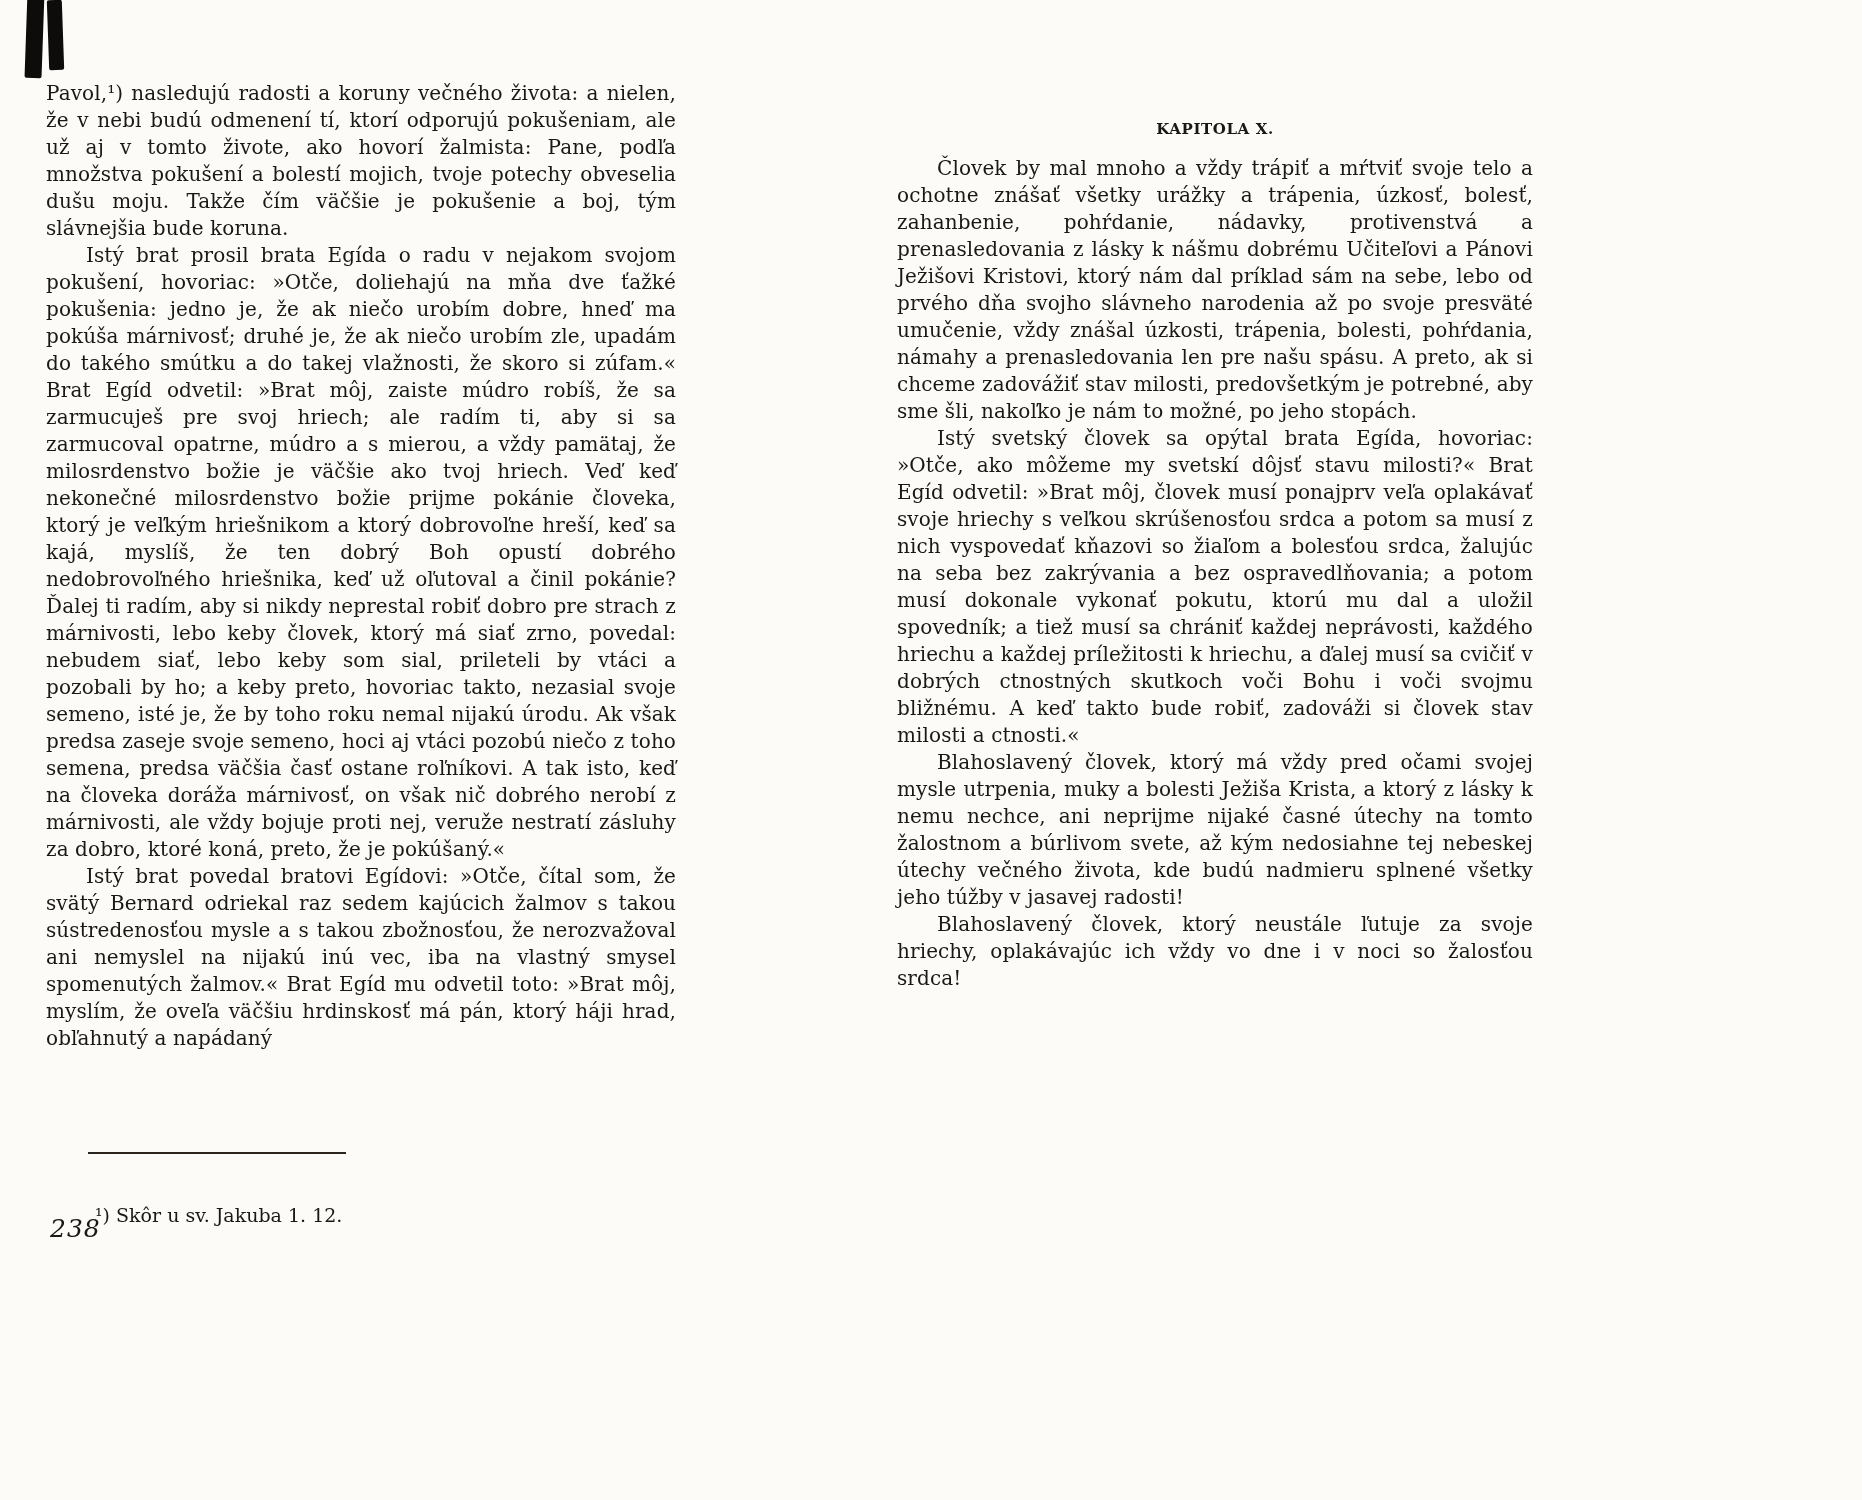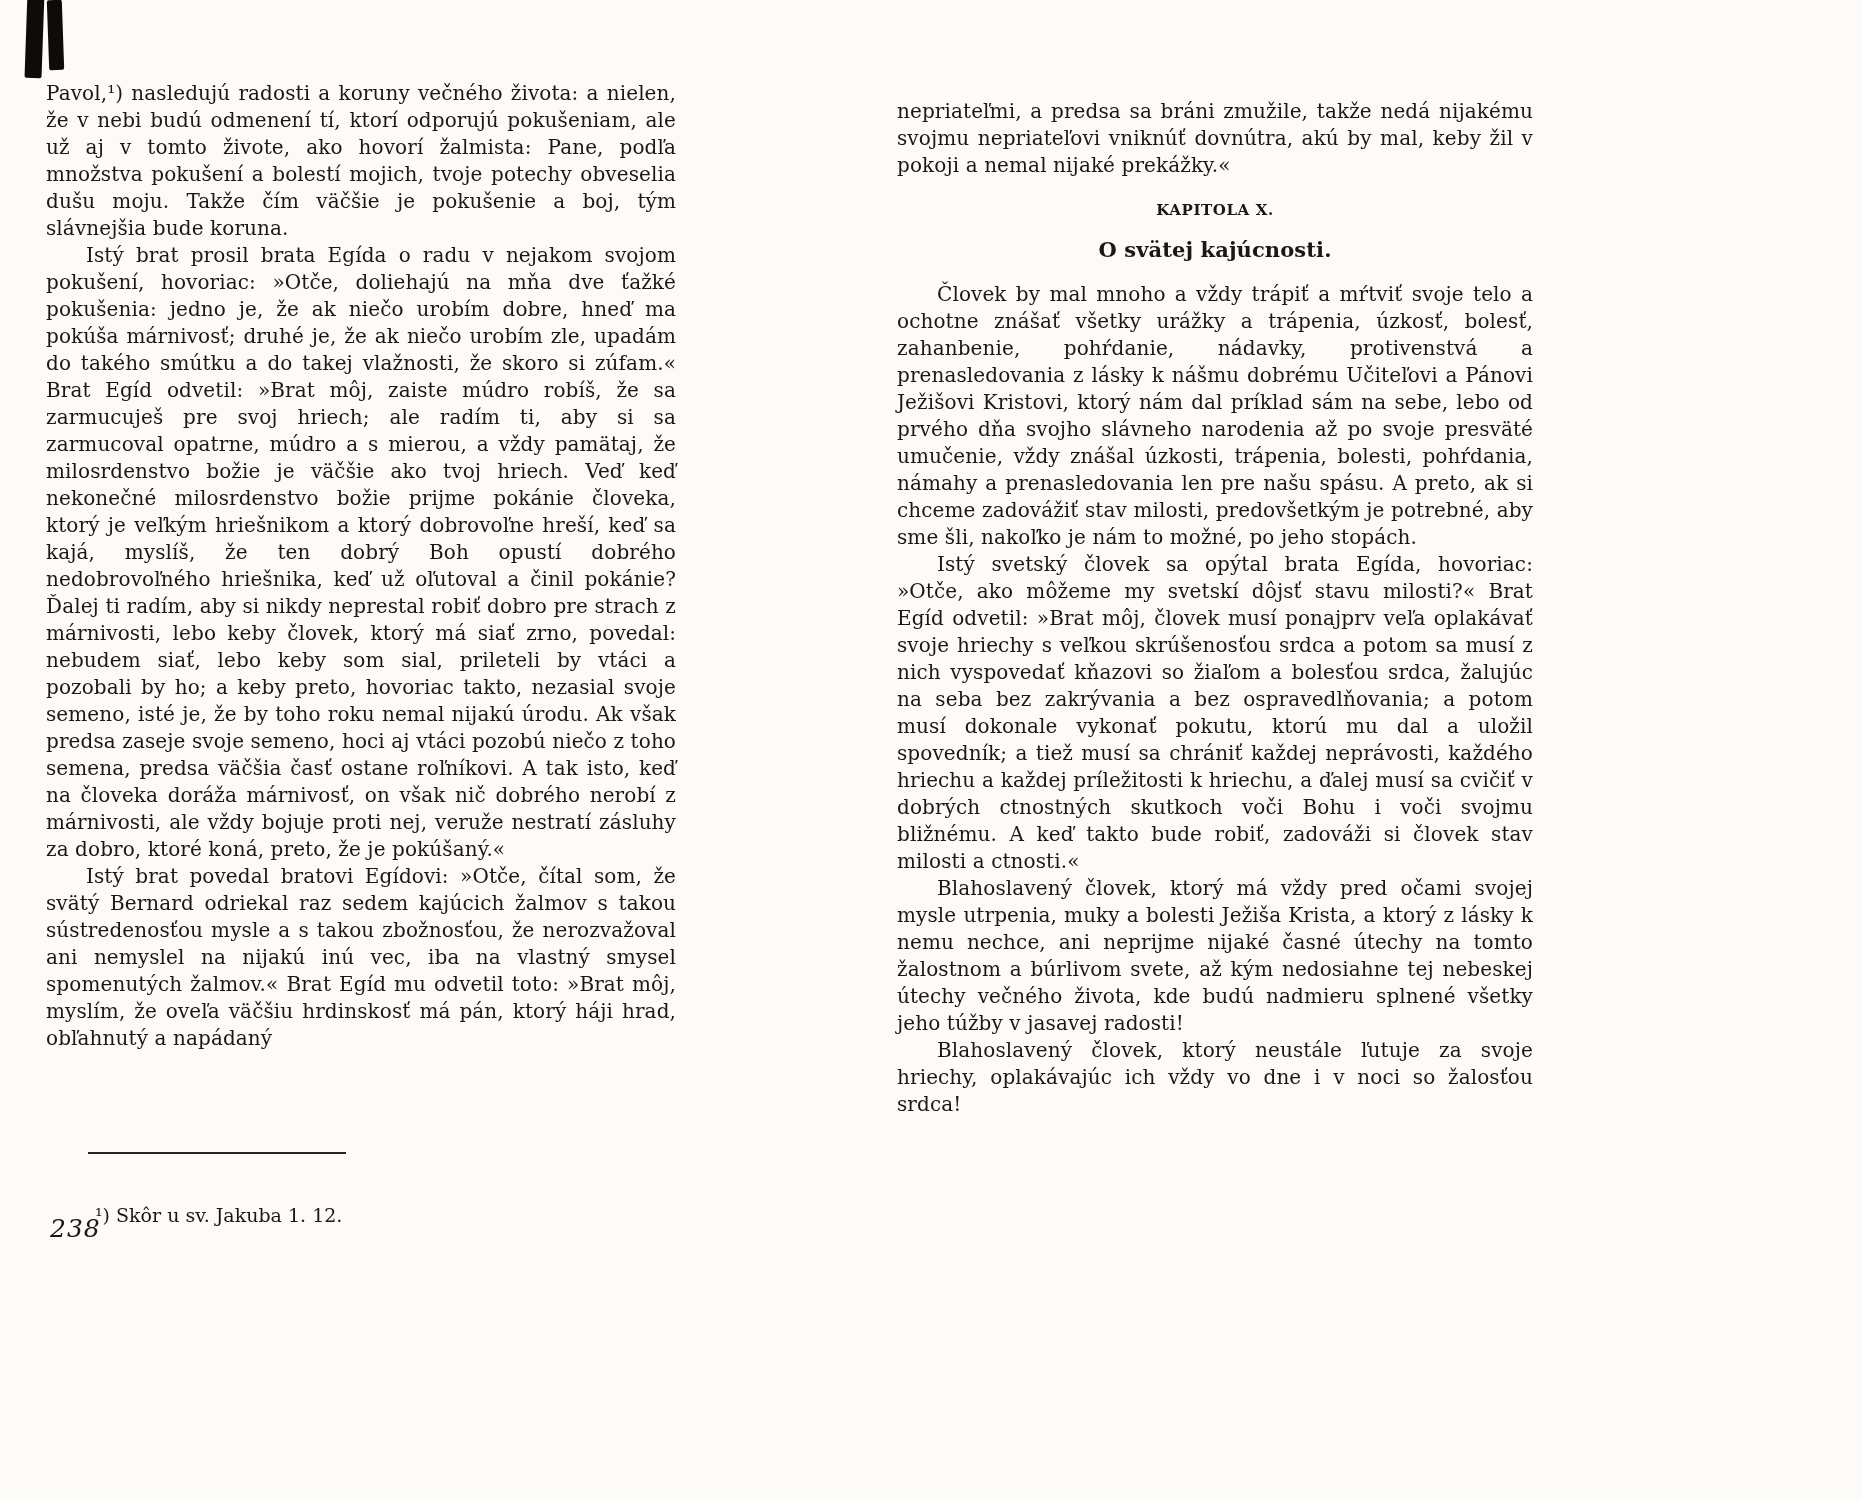--- a/index.html
+++ b/index.html
@@ -92,22 +92,20 @@
     <p class="flush">Pavol,¹) nasledujú radosti a koruny večného života: a nielen, že v nebi budú odmenení tí, ktorí odporujú pokušeniam, ale už aj v tomto živote, ako hovorí žalmista: Pane, podľa množstva pokušení a bolestí mojich, tvoje potechy obveselia dušu moju. Takže čím väčšie je pokušenie a boj, tým slávnejšia bude koruna.</p>
     <p>Istý brat prosil brata Egída o radu v nejakom svojom pokušení, hovoriac: »Otče, doliehajú na mňa dve ťažké pokušenia: jedno je, že ak niečo urobím dobre, hneď ma pokúša márnivosť; druhé je, že ak niečo urobím zle, upadám do takého smútku a do takej vlažnosti, že skoro si zúfam.« Brat Egíd odvetil: »Brat môj, zaiste múdro robíš, že sa zarmucuješ pre svoj hriech; ale radím ti, aby si sa zarmucoval opatrne, múdro a s mierou, a vždy pamätaj, že milosrdenstvo božie je väčšie ako tvoj hriech. Veď keď nekonečné milosrdenstvo božie prijme pokánie človeka, ktorý je veľkým hriešnikom a ktorý dobrovoľne hreší, keď sa kajá, myslíš, že ten dobrý Boh opustí dobrého nedobrovoľného hriešnika, keď už oľutoval a činil pokánie? Ďalej ti radím, aby si nikdy neprestal robiť dobro pre strach z márnivosti, lebo keby človek, ktorý má siať zrno, povedal: nebudem siať, lebo keby som sial, prileteli by vtáci a pozobali by ho; a keby preto, hovoriac takto, nezasial svoje semeno, isté je, že by toho roku nemal nijakú úrodu. Ak však predsa zaseje svoje semeno, hoci aj vtáci pozobú niečo z toho semena, predsa väčšia časť ostane roľníkovi. A tak isto, keď na človeka doráža márnivosť, on však nič dobrého nerobí z márnivosti, ale vždy bojuje proti nej, veruže nestratí zásluhy za dobro, ktoré koná, preto, že je pokúšaný.«</p>
     <p>Istý brat povedal bratovi Egídovi: »Otče, čítal som, že svätý Bernard odriekal raz sedem kajúcich žalmov s takou sústredenosťou mysle a s takou zbožnosťou, že nerozvažoval ani nemyslel na nijakú inú vec, iba na vlastný smysel spomenutých žalmov.« Brat Egíd mu odvetil toto: »Brat môj, myslím, že oveľa väčšiu hrdinskosť má pán, ktorý háji hrad, obľahnutý a napádaný</p>
   </section>
 
   <div class="footnote-rule"></div>
   <p class="footnote">¹) Skôr u sv. Jakuba 1. 12.</p>
   <div class="page-number">238</div>
 
   <section class="column right-col">
-    <p class="flush">nepriateľmi, a predsa sa bráni zmužile, takže nedá nijakému svojmu nepriateľovi vniknúť dovnútra, akú by mal, keby žil v pokoji a nemal nijaké prekážky.«</p>
     <div class="chapter-heading">KAPITOLA X.</div>
-    <div class="chapter-subtitle">O svätej kajúcnosti.</div>
     <p>Človek by mal mnoho a vždy trápiť a mŕtviť svoje telo a ochotne znášať všetky urážky a trápenia, úzkosť, bolesť, zahanbenie, pohŕdanie, nádavky, protivenstvá a prenasledovania z lásky k nášmu dobrému Učiteľovi a Pánovi Ježišovi Kristovi, ktorý nám dal príklad sám na sebe, lebo od prvého dňa svojho slávneho narodenia až po svoje presväté umučenie, vždy znášal úzkosti, trápenia, bolesti, pohŕdania, námahy a prenasledovania len pre našu spásu. A preto, ak si chceme zadovážiť stav milosti, predovšetkým je potrebné, aby sme šli, nakoľko je nám to možné, po jeho stopách.</p>
     <p>Istý svetský človek sa opýtal brata Egída, hovoriac: »Otče, ako môžeme my svetskí dôjsť stavu milosti?« Brat Egíd odvetil: »Brat môj, človek musí ponajprv veľa oplakávať svoje hriechy s veľkou skrúšenosťou srdca a potom sa musí z nich vyspovedať kňazovi so žiaľom a bolesťou srdca, žalujúc na seba bez zakrývania a bez ospravedlňovania; a potom musí dokonale vykonať pokutu, ktorú mu dal a uložil spovedník; a tiež musí sa chrániť každej neprávosti, každého hriechu a každej príležitosti k hriechu, a ďalej musí sa cvičiť v dobrých ctnostných skutkoch voči Bohu i voči svojmu bližnému. A keď takto bude robiť, zadováži si človek stav milosti a ctnosti.«</p>
     <p>Blahoslavený človek, ktorý má vždy pred očami svojej mysle utrpenia, muky a bolesti Ježiša Krista, a ktorý z lásky k nemu nechce, ani neprijme nijaké časné útechy na tomto žalostnom a búrlivom svete, až kým nedosiahne tej nebeskej útechy večného života, kde budú nadmieru splnené všetky jeho túžby v jasavej radosti!</p>
     <p>Blahoslavený človek, ktorý neustále ľutuje za svoje hriechy, oplakávajúc ich vždy vo dne i v noci so žalosťou srdca!</p>
   </section>
 
 </main>
 
 </body></html>

